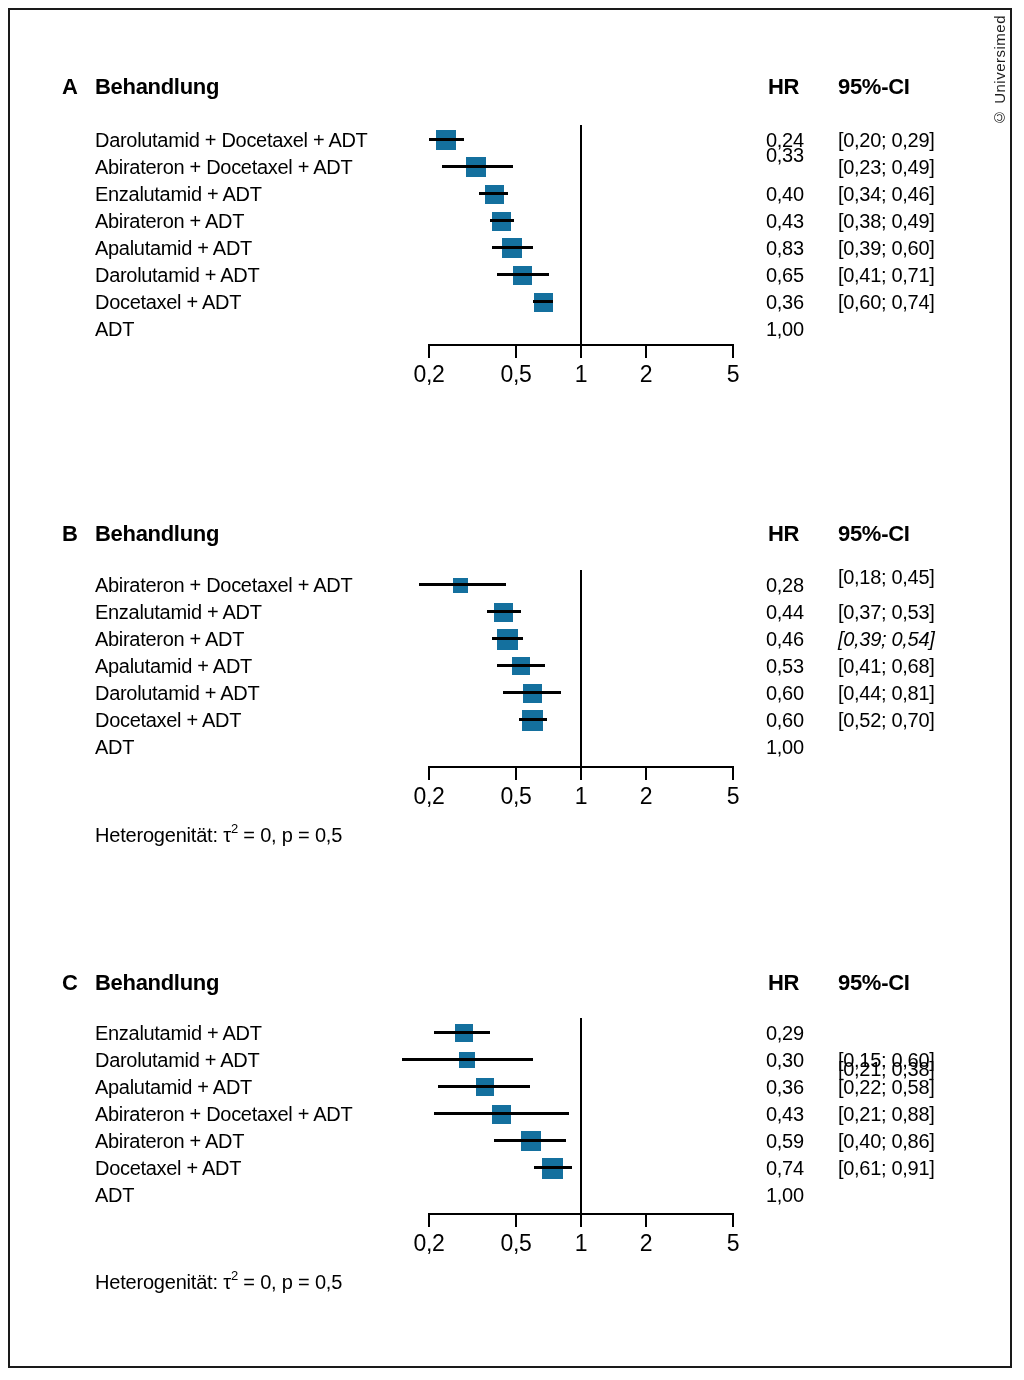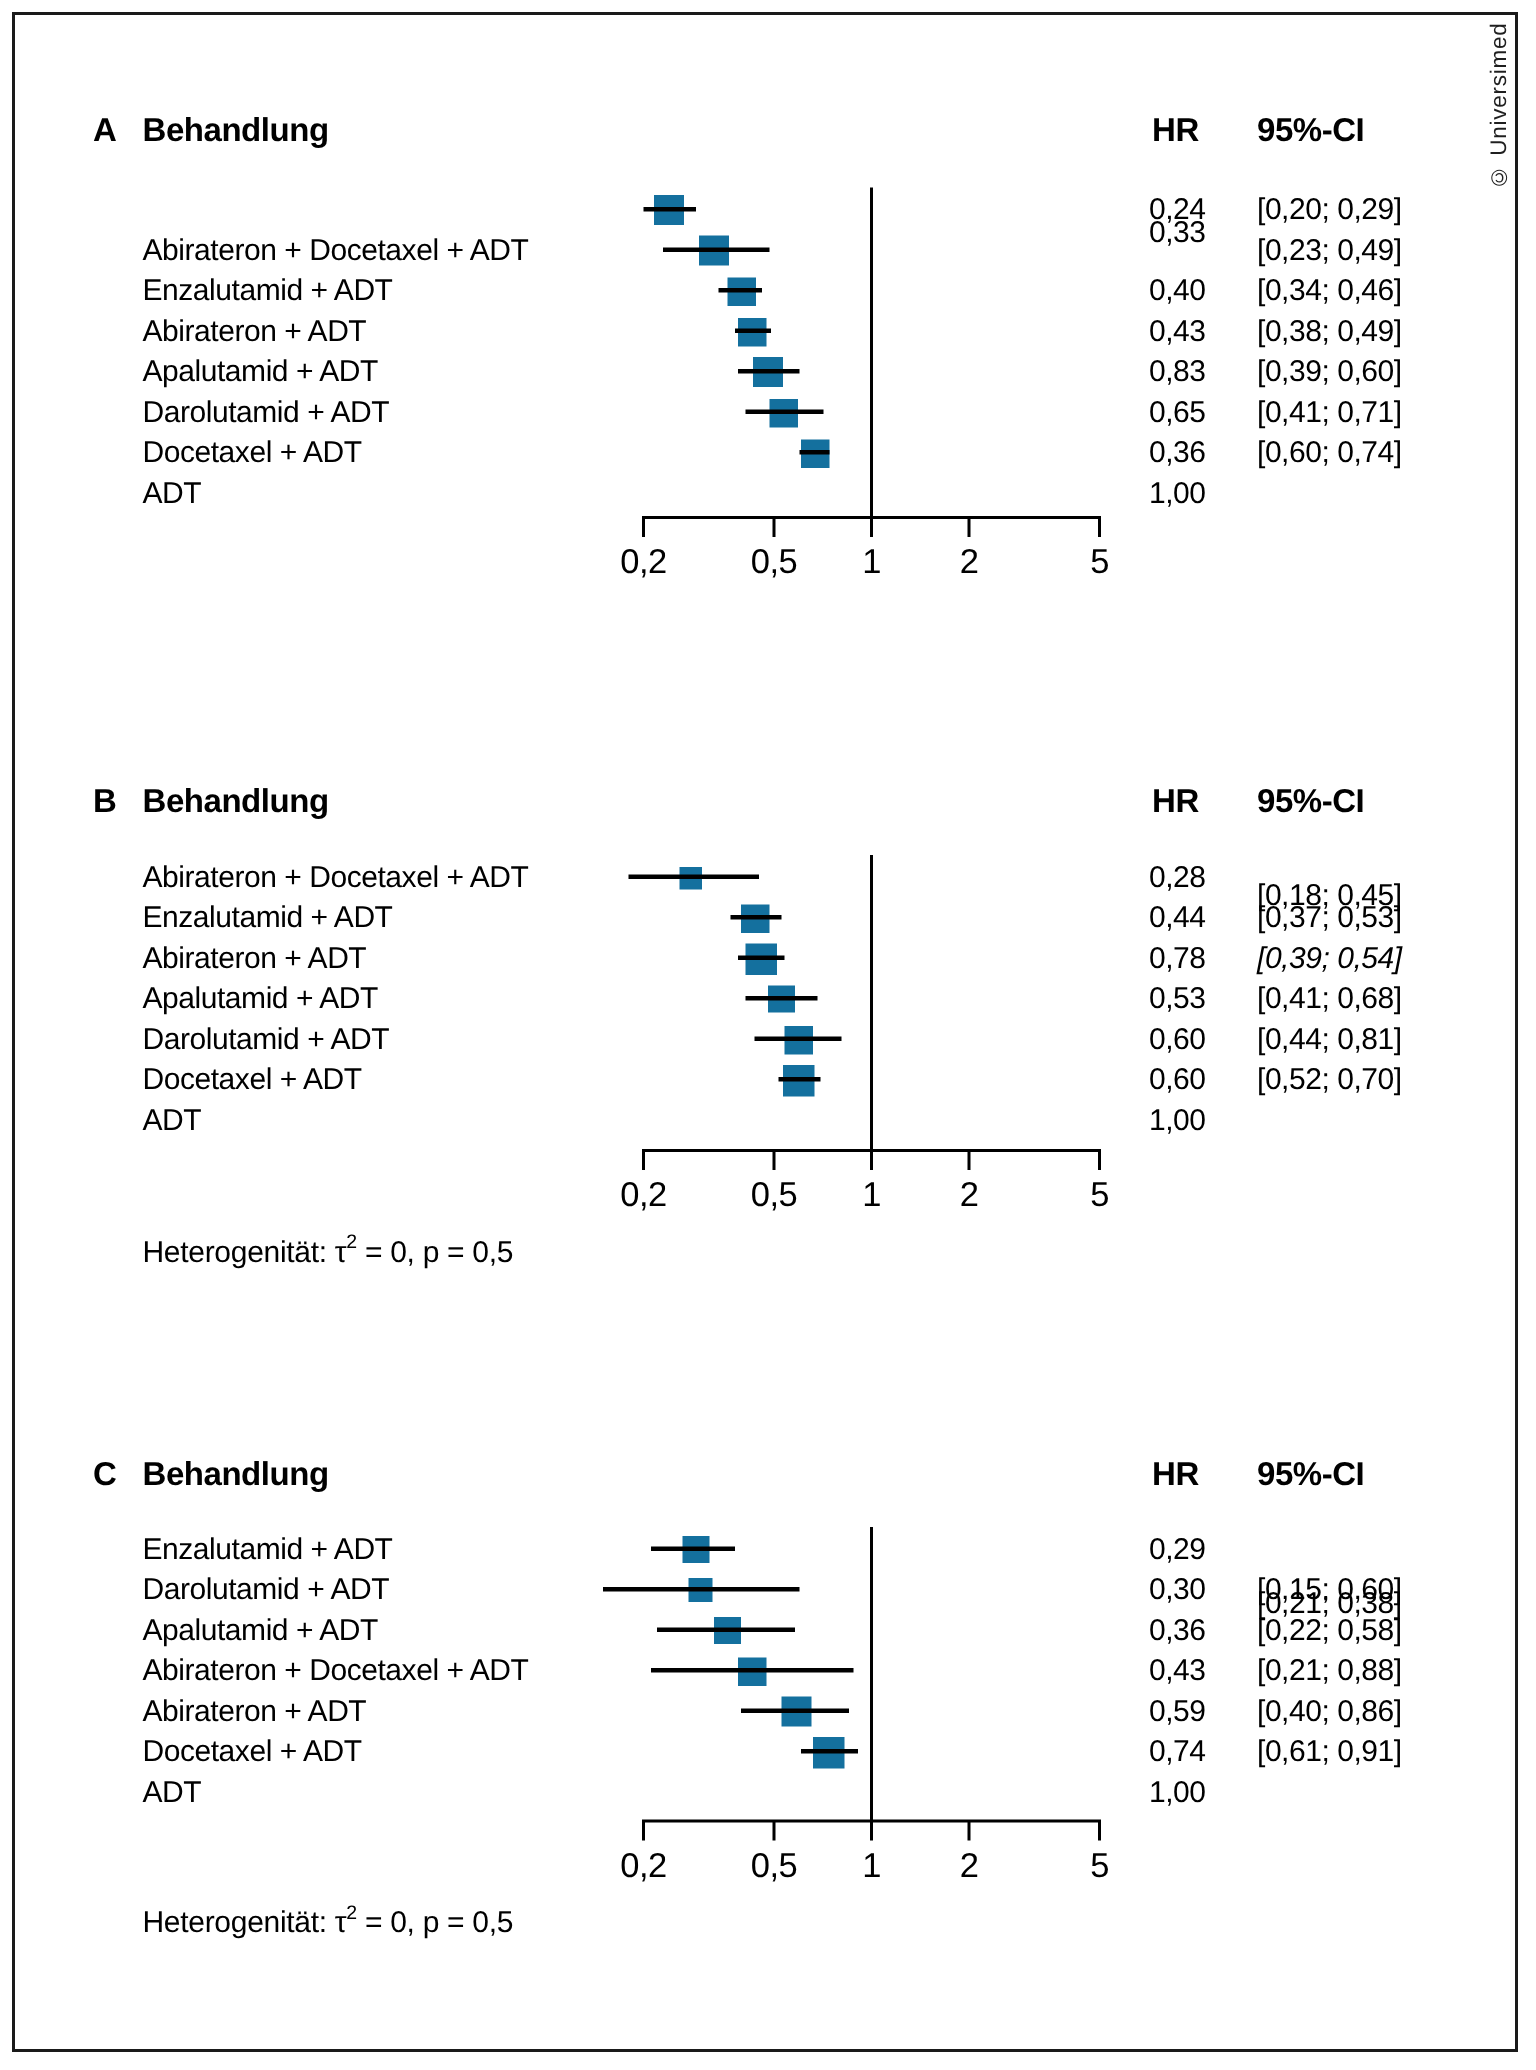--- a/index.html
+++ b/index.html
@@ -67,20 +67,21 @@
     <div class="tick" style="left: 428px; top: 345px; width: 2px; height: 13px;"></div>
     <div class="ticklab" style="left: 397px; top: 362px;">0,2</div>
     <div class="tick" style="left: 515px; top: 345px; width: 2px; height: 13px;"></div>
     <div class="ticklab" style="left: 484px; top: 362px;">0,5</div>
     <div class="tick" style="left: 580px; top: 345px; width: 2px; height: 13px;"></div>
     <div class="ticklab" style="left: 549px; top: 362px;">1</div>
     <div class="tick" style="left: 645px; top: 345px; width: 2px; height: 13px;"></div>
     <div class="ticklab" style="left: 614px; top: 362px;">2</div>
     <div class="tick" style="left: 732px; top: 345px; width: 2px; height: 13px;"></div>
     <div class="ticklab" style="left: 701px; top: 362px;">5</div>
+    <div class="treat-label" style="top: 127px;">Darolutamid + Docetaxel + ADT</div>
     <div class="hr-val" style="top: 127px;">0,24</div>
     <div class="ci-val" style="top: 127px;">[0,20; 0,29]</div>
     <div class="ci-line" style="left: 429px; top: 138px; width: 35px;"></div>
     <div class="marker" style="left: 436px; top: 130px; width: 20px; height: 20px; background: rgb(20, 112, 158);"></div>
     <div class="treat-label" style="top: 154px;">Abirateron + Docetaxel + ADT</div>
     <div class="hr-val" style="top: 142px;">0,33</div>
     <div class="ci-val" style="top: 154px;">[0,23; 0,49]</div>
     <div class="ci-line" style="left: 442px; top: 165px; width: 71px;"></div>
     <div class="marker" style="left: 466px; top: 157px; width: 20px; height: 20px; background: rgb(20, 112, 158);"></div>
     <div class="treat-label" style="top: 181px;">Enzalutamid + ADT</div>
@@ -117,30 +118,30 @@
     <div class="tick" style="left: 515px; top: 767px; width: 2px; height: 13px;"></div>
     <div class="ticklab" style="left: 484px; top: 784px;">0,5</div>
     <div class="tick" style="left: 580px; top: 767px; width: 2px; height: 13px;"></div>
     <div class="ticklab" style="left: 549px; top: 784px;">1</div>
     <div class="tick" style="left: 645px; top: 767px; width: 2px; height: 13px;"></div>
     <div class="ticklab" style="left: 614px; top: 784px;">2</div>
     <div class="tick" style="left: 732px; top: 767px; width: 2px; height: 13px;"></div>
     <div class="ticklab" style="left: 701px; top: 784px;">5</div>
     <div class="treat-label" style="top: 572px;">Abirateron + Docetaxel + ADT</div>
     <div class="hr-val" style="top: 572px;">0,28</div>
-    <div class="ci-val" style="top: 584px; text-align: center;">[0,18; 0,45]</div>
+    <div class="ci-val" style="top: 564px; text-align: center;">[0,18; 0,45]</div>
     <div class="ci-line" style="left: 419px; top: 583px; width: 87px;"></div>
     <div class="marker" style="left: 453px; top: 578px; width: 15px; height: 15px; background: rgb(20, 112, 158);"></div>
     <div class="treat-label" style="top: 599px;">Enzalutamid + ADT</div>
     <div class="hr-val" style="top: 599px;">0,44</div>
     <div class="ci-val" style="top: 599px;">[0,37; 0,53]</div>
     <div class="ci-line" style="left: 487px; top: 610px; width: 34px;"></div>
     <div class="marker" style="left: 494px; top: 603px; width: 19px; height: 19px; background: rgb(20, 112, 158);"></div>
     <div class="treat-label" style="top: 626px;">Abirateron + ADT</div>
-    <div class="hr-val" style="top: 626px;">0,78</div>
+    <div class="hr-val" style="top: 626px;">0,46</div>
     <div class="ci-val" style="top: 626px; font-style: italic;">[0,39; 0,54]</div>
     <div class="ci-line" style="left: 492px; top: 637px; width: 31px;"></div>
     <div class="marker" style="left: 497px; top: 629px; width: 21px; height: 21px; background: rgb(20, 112, 158);"></div>
     <div class="treat-label" style="top: 653px;">Apalutamid + ADT</div>
     <div class="hr-val" style="top: 653px;">0,53</div>
     <div class="ci-val" style="top: 653px;">[0,41; 0,68]</div>
     <div class="ci-line" style="left: 497px; top: 664px; width: 48px;"></div>
     <div class="marker" style="left: 512px; top: 657px; width: 18px; height: 18px; background: rgb(20, 112, 158);"></div>
     <div class="treat-label" style="top: 680px;">Darolutamid + ADT</div>
     <div class="hr-val" style="top: 680px;">0,60</div>

